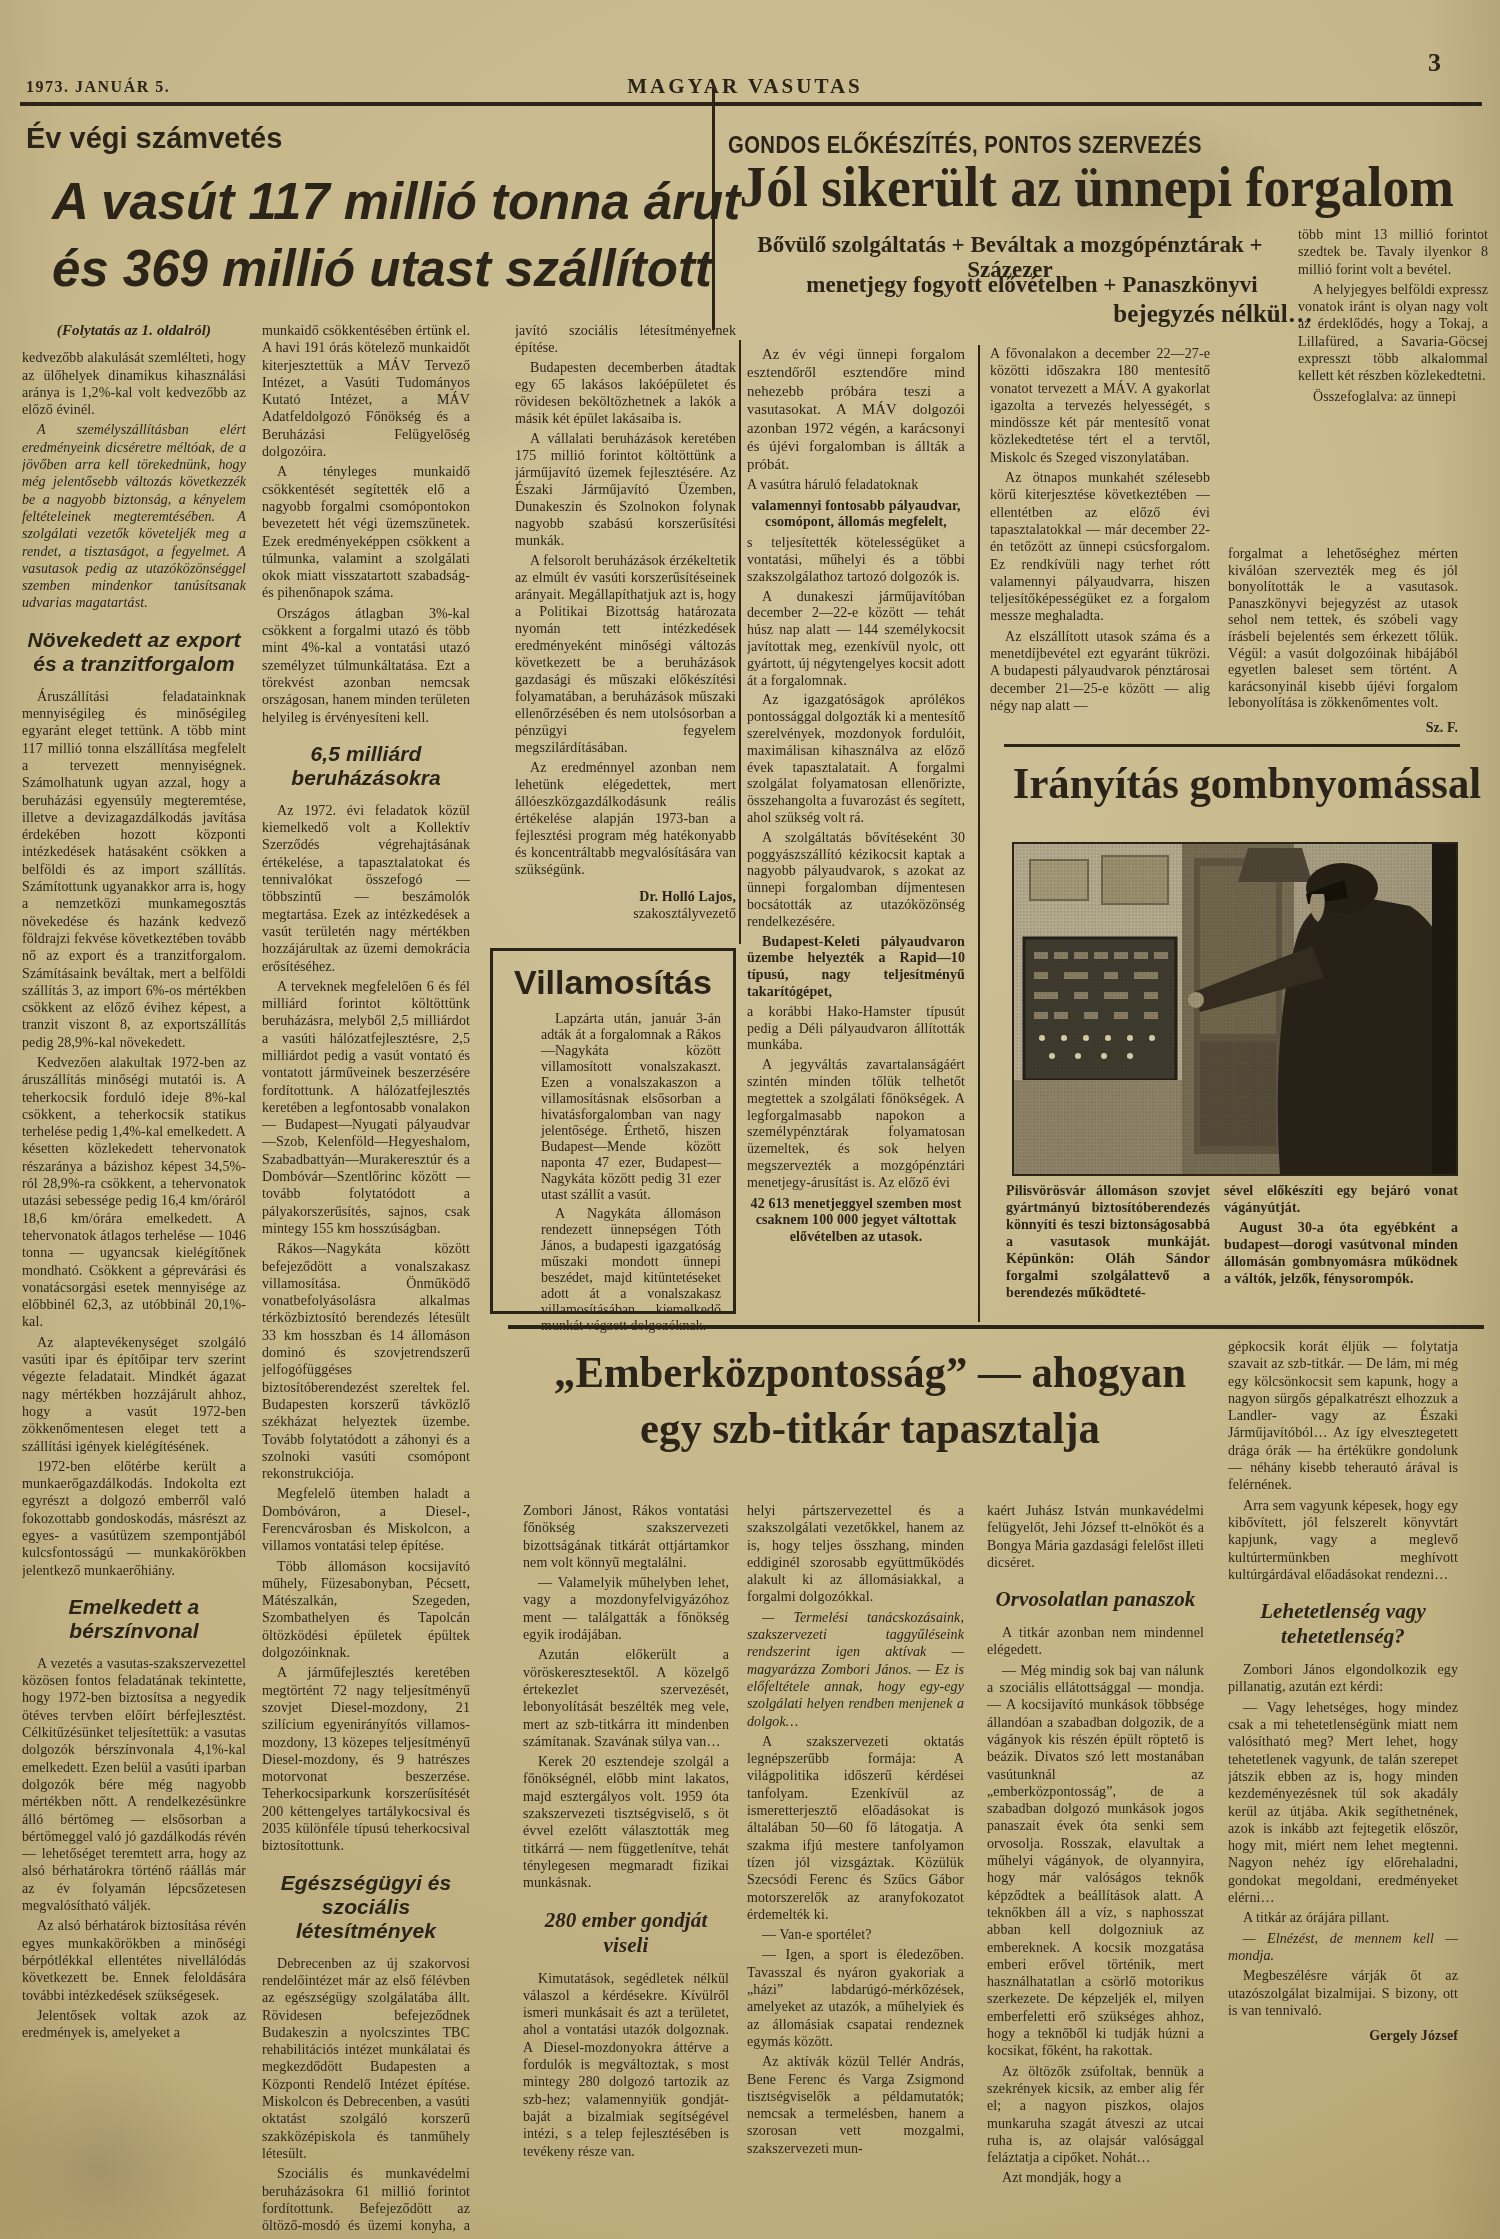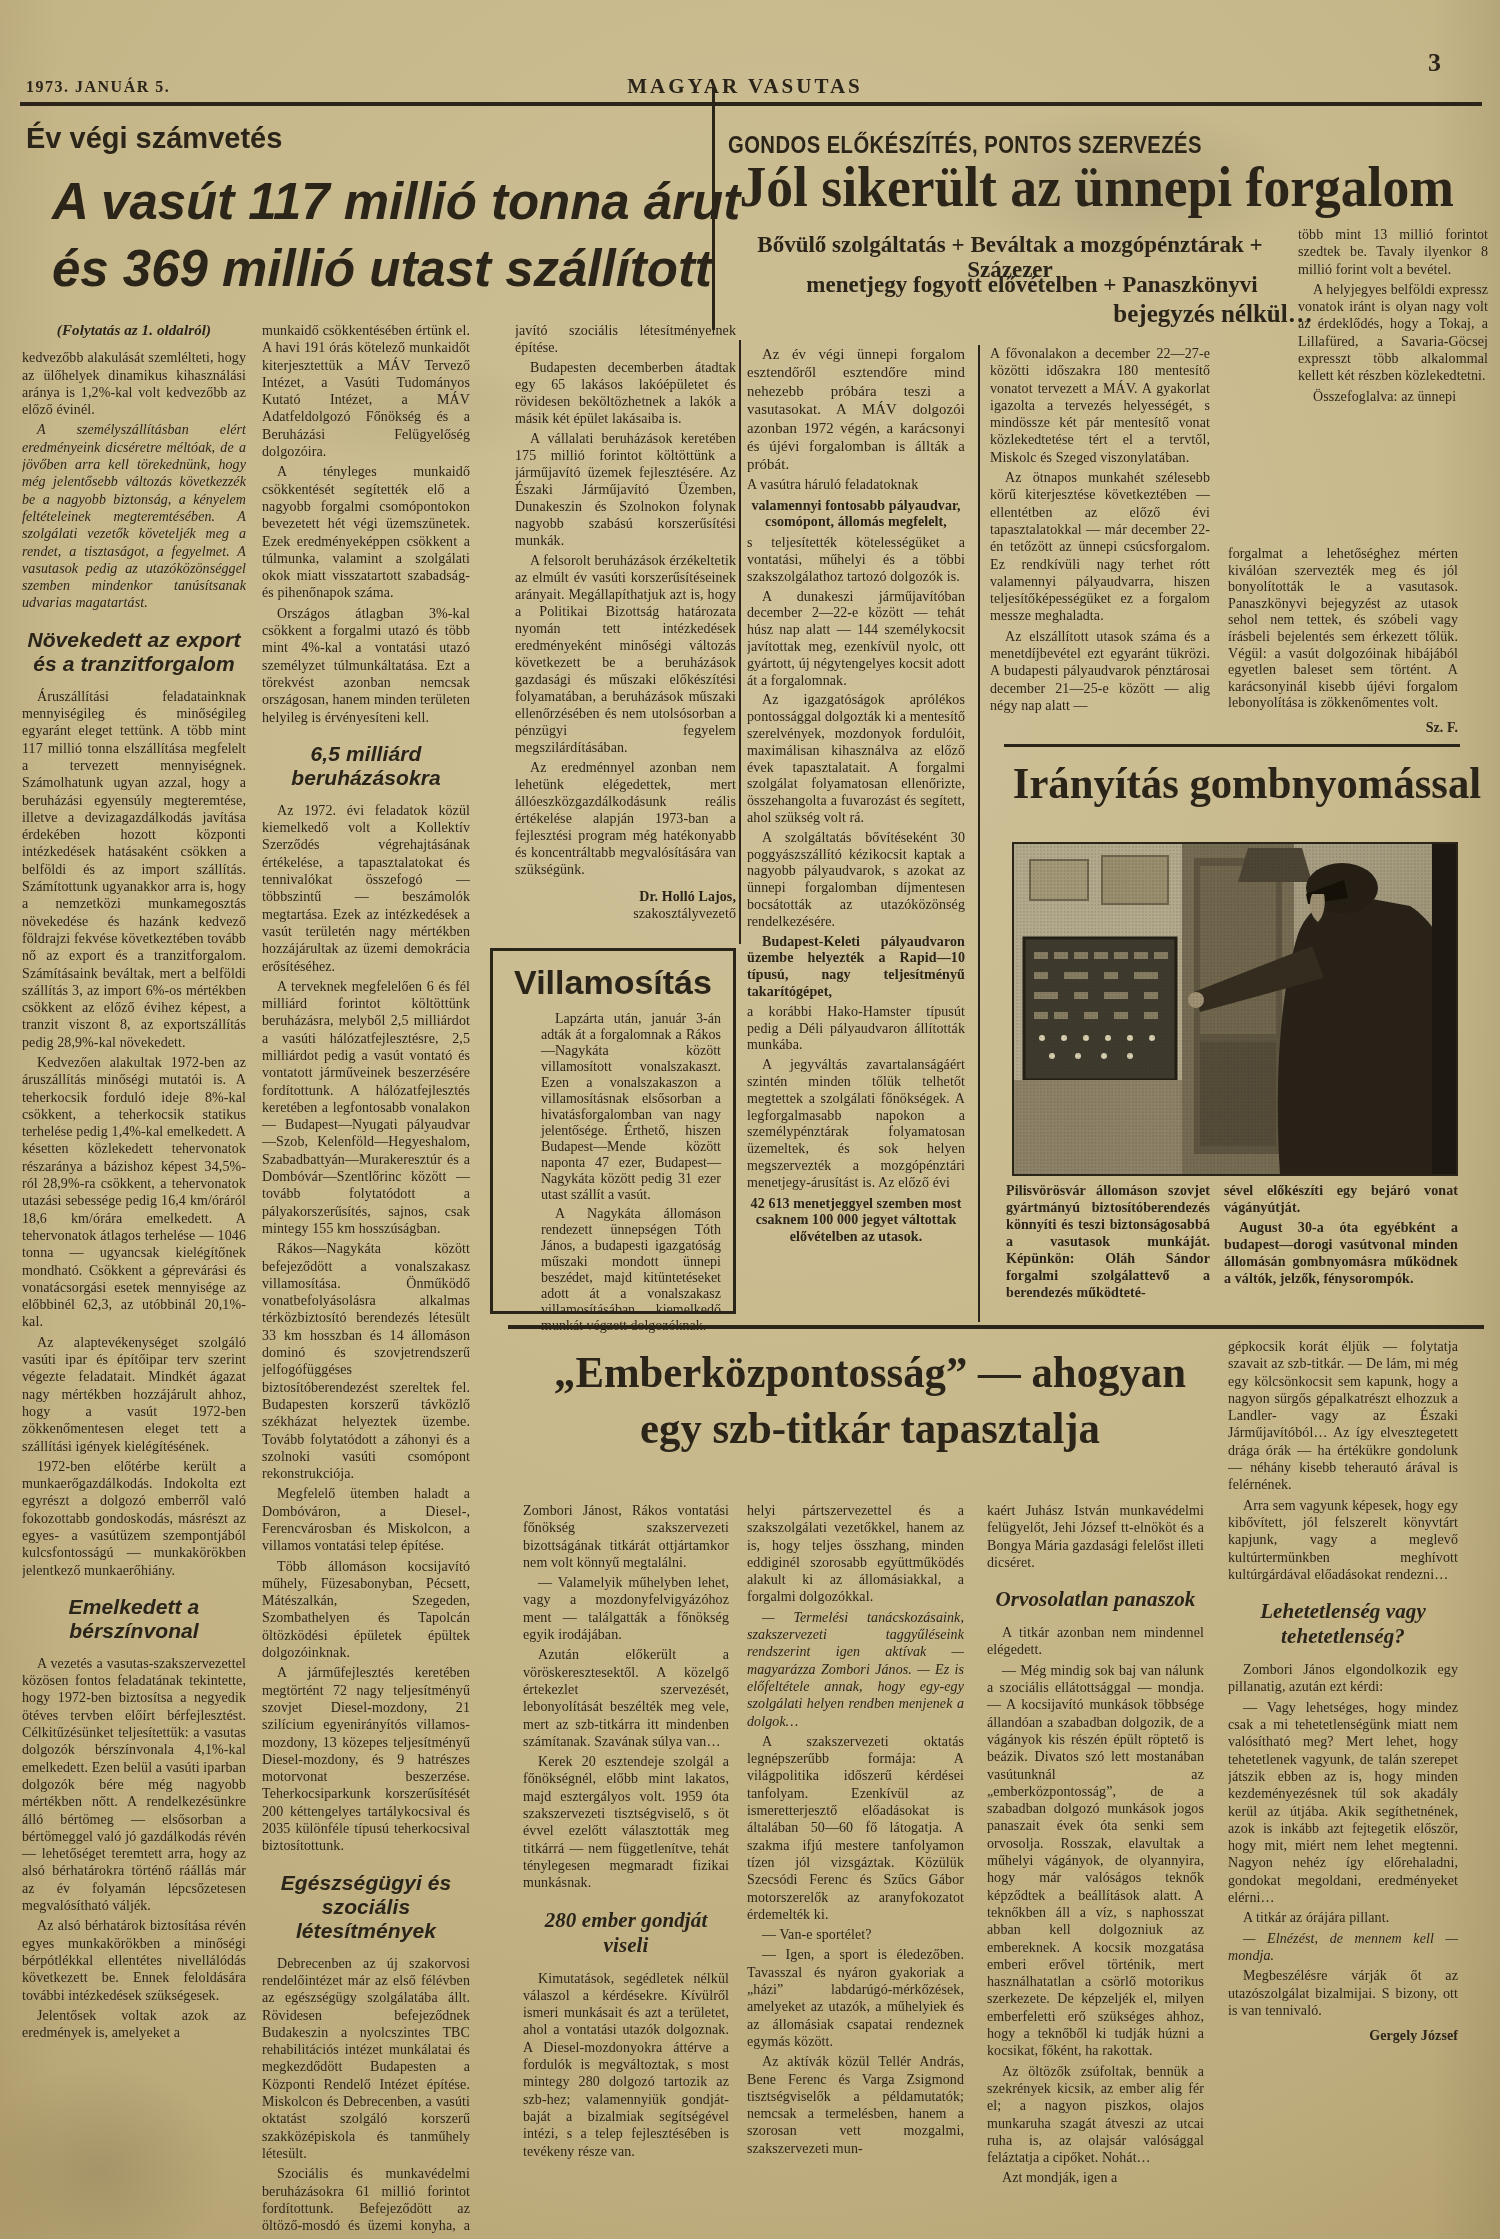--- a/index.html
+++ b/index.html
@@ -287,21 +287,21 @@
     <p class="it-p">— Van-e sportélet?</p>
     <p class="it-p">— Igen, a sport is éledezőben. Tavasszal és nyáron gyakoriak a „házi” labdarúgó-mérkőzések, amelyeket az utazók, a műhelyiek és az állomásiak csapatai rendeznek egymás között.</p>
     <p class="it-p">Az aktívák közül Tellér András, Bene Ferenc és Varga Zsigmond tisztségviselők a példamutatók; nemcsak a termelésben, hanem a szorosan vett mozgalmi, szakszervezeti mun-</p>
   </div>
 <div class="col" id="bc3">
     <p class="it-pni">kaért Juhász István munkavédelmi felügyelőt, Jehi József tt-elnököt és a Bongya Mária gazdasági felelőst illeti dicséret.</p>
     <p class="it-subs">Orvosolatlan panaszok</p>
     <p class="it-p">A titkár azonban nem mindennel elégedett.</p>
     <p class="it-p">— Még mindig sok baj van nálunk a szociális ellátottsággal — mondja. — A kocsijavító munkások többsége állandóan a szabadban dolgozik, de a vágányok kis részén épült röptető is beázik. Divatos szó lett mostanában vasútunknál az „emberközpontosság”, de a szabadban dolgozó munkások jogos panaszait évek óta senki sem orvosolja. Rosszak, elavultak a műhelyi vágányok, de olyannyira, hogy már valóságos teknők képződtek a beállítások alatt. A teknőkben áll a víz, s naphosszat abban kell dolgozniuk az embereknek. A kocsik mozgatása emberi erővel történik, mert használhatatlan a csörlő motorikus szerkezete. De képzeljék el, milyen emberfeletti erő szükséges ahhoz, hogy a teknőből ki tudják húzni a kocsikat, főként, ha rakottak.</p>
     <p class="it-p">Az öltözők zsúfoltak, bennük a szekrények kicsik, az ember alig fér el; a nagyon piszkos, olajos munkaruha szagát átveszi az utcai ruha is, az olajsár valósággal feláztatja a cipőket. Nohát…</p>
-    <p class="it-p">Azt mondják, igen a</p>
+    <p class="it-p">Azt mondják, hogy a</p>
   </div>
 <div class="col" id="bc4">
     <p class="it-pni">gépkocsik korát éljük — folytatja szavait az szb-titkár. — De lám, mi még egy kölcsönkocsit sem kapunk, hogy a nagyon sürgős gépalkatrészt elhozzuk a Landler- vagy az Északi Járműjavítóból… Az így elvesztegetett drága órák — ha értékükre gondolunk — néhány kisebb teherautó árával is felérnének.</p>
     <p class="it-p">Arra sem vagyunk képesek, hogy egy kibővített, jól felszerelt könyvtárt kapjunk, vagy a meglevő kultúrtermünkben meghívott kultúrgárdával előadásokat rendezni…</p>
     <p class="it-subs">Lehetetlenség vagy tehetetlenség?</p>
     <p class="it-p">Zombori János elgondolkozik egy pillanatig, azután ezt kérdi:</p>
     <p class="it-p">— Vagy lehetséges, hogy mindez csak a mi tehetetlenségünk miatt nem valósítható meg? Mert lehet, hogy tehetetlenek vagyunk, de talán szerepet játszik ebben az is, hogy minden kezdeményezésnek túl sok akadály kerül az útjába. Akik segíthetnének, azok is inkább azt fejtegetik először, hogy mit, miért nem lehet megtenni. Nagyon nehéz így előrehaladni, gondokat megoldani, eredményeket elérni…</p>
     <p class="it-p">A titkár az órájára pillant.</p>
     <p class="it-pi">— Elnézést, de mennem kell — mondja.</p>
     <p class="it-p">Megbeszélésre várják őt az utazószolgálat bizalmijai. S bizony, ott is van tennivaló.</p>

